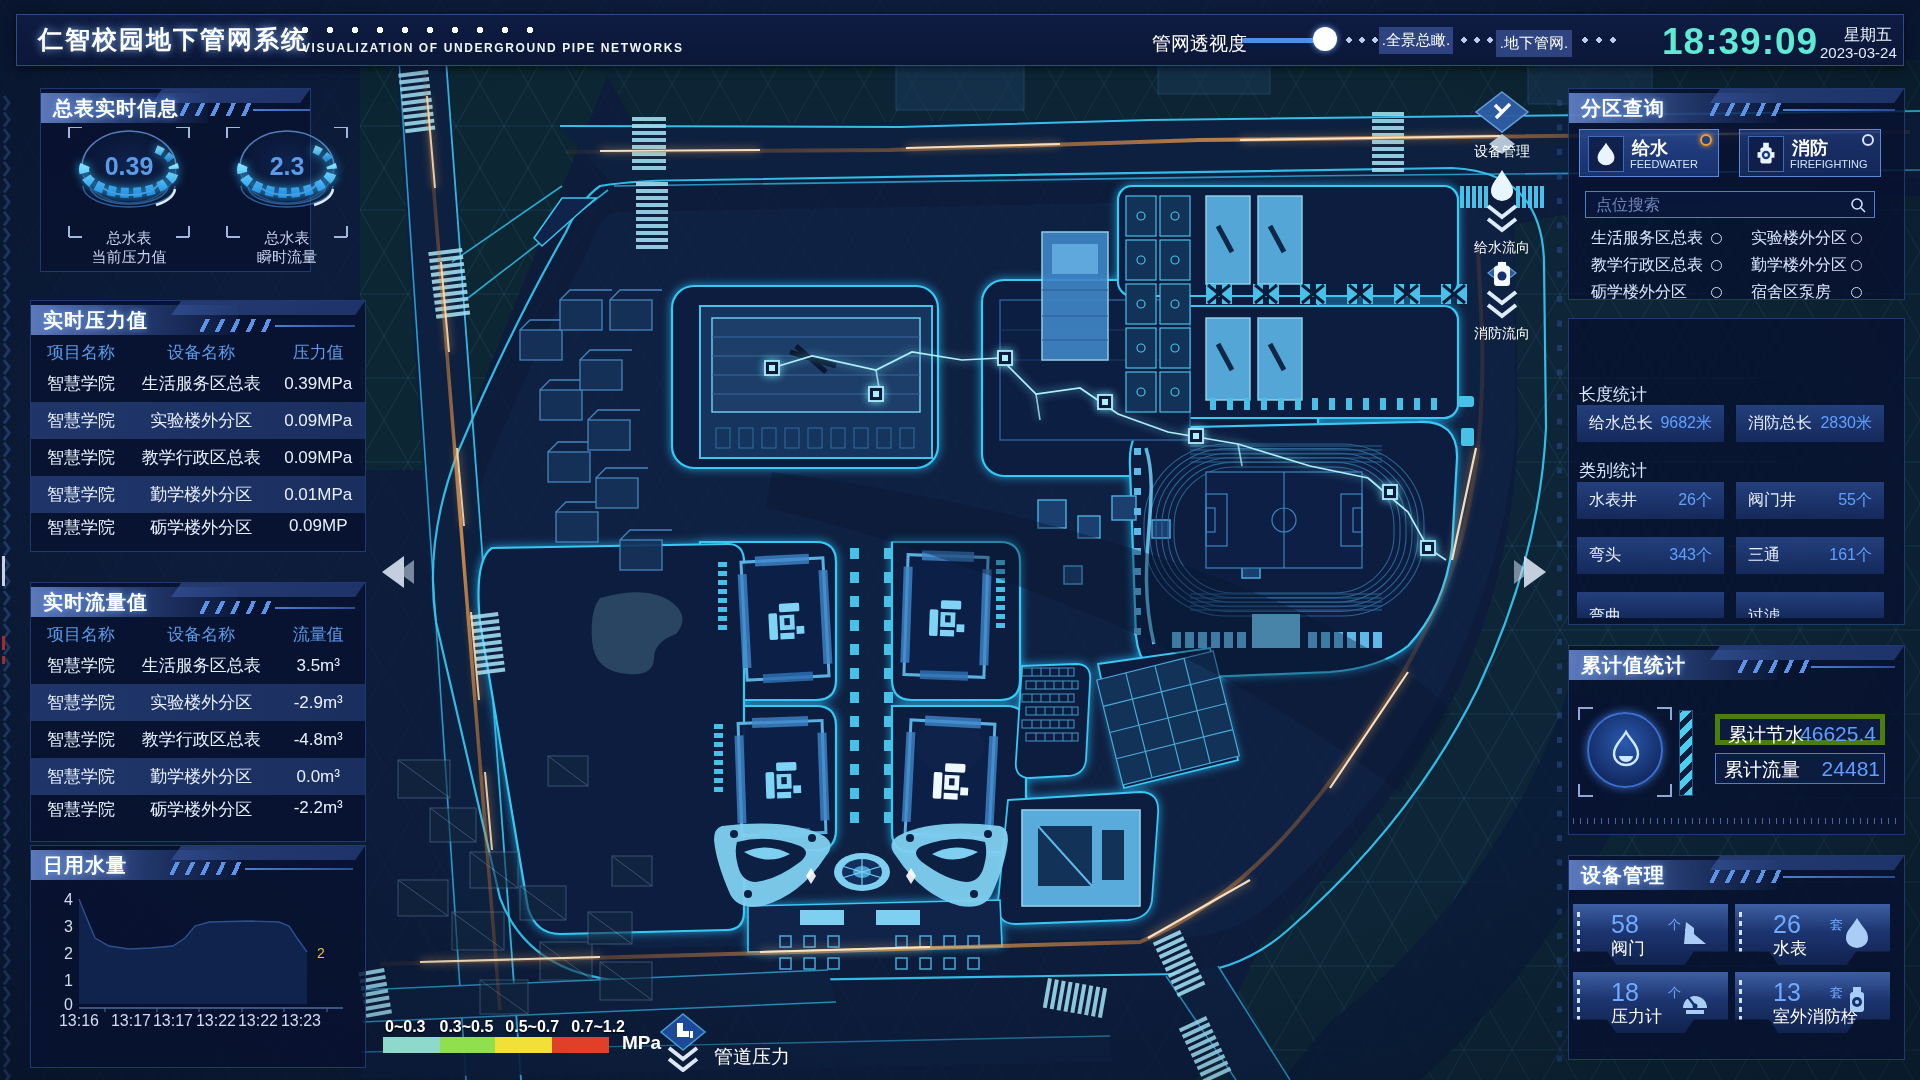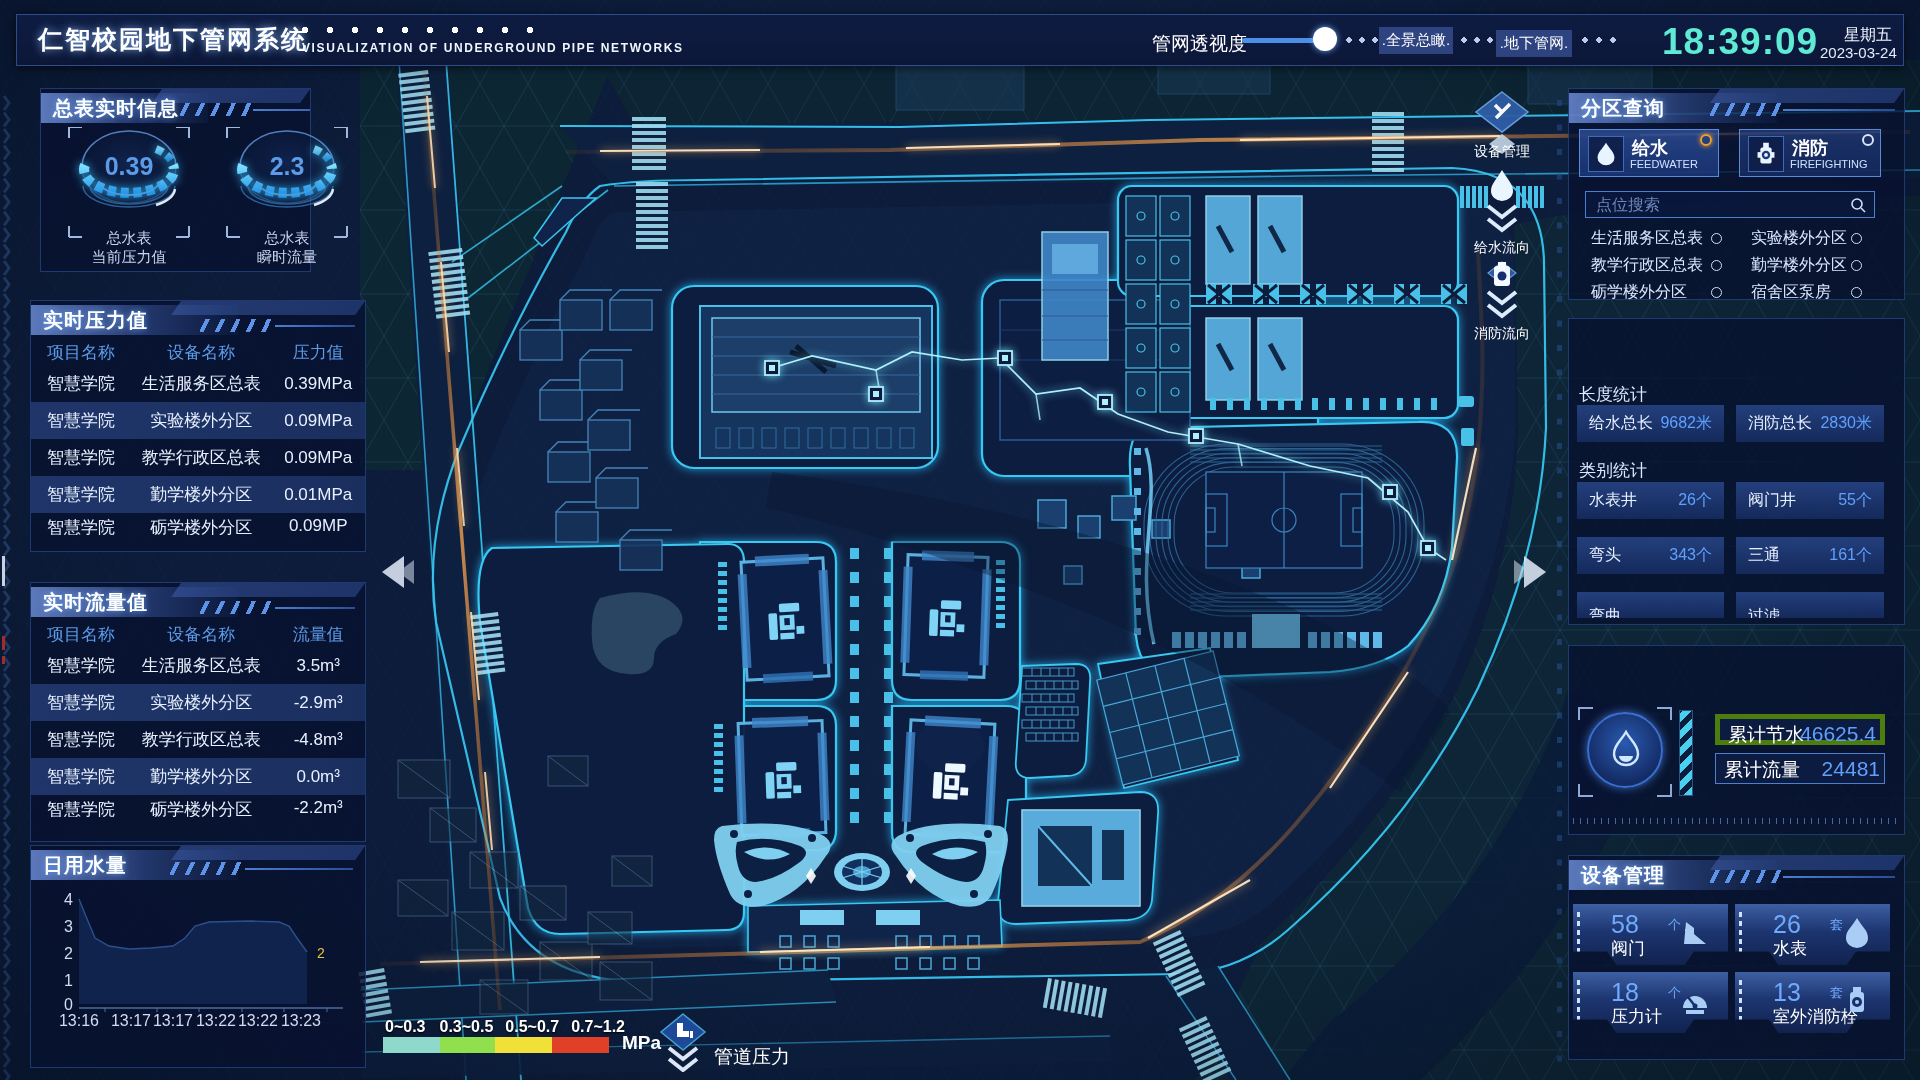--- a/index.html
+++ b/index.html
@@ -1325,20 +1325,27 @@
       </div>
     <div class="sbox" style="left:8px;top:273px;width:147px;height:26px;align-items:flex-start;overflow:hidden;">
         <b style="margin-top:14px;">弯曲</b>
       </div>
     <div class="sbox" style="left:167px;top:273px;width:148px;height:26px;align-items:flex-start;overflow:hidden;">
         <b style="margin-top:14px;">过滤</b>
       </div>
   </div>
 
   <div class="panel" style="left:1568px;top:645px;width:337px;height:190px;">
+    <div class="phdr">
+        <div class="cap"></div>
+        <div class="band"></div>
+        <div class="t">累计值统计</div>
+      <div class="slashes" style="left:168px;"></div>
+        <div class="hline" style="left:242px;width:84px;"></div>
+      </div>
 
     <div class="abs" style="left:8px;top:60px;width:96px;height:92px;">
         <svg class="abs" style="left:0;top:0;" width="96" height="92" viewBox="0 0 96 92">
           <path d="M2,14 V2 H16 M80,2 H94 V14 M94,78 V90 H80 M16,90 H2 V78" stroke="#8fa8d8" stroke-width="2" fill="none"></path>
         </svg>
       <div class="abs" style="left:10px;top:6px;width:76px;height:76px;border-radius:50%;background:radial-gradient(circle at 50% 40%,#2a5ab0,#142c66 70%);border:2px solid #3a6fd0;box-shadow:0 0 10px rgba(70,130,230,.8);"></div>
       <svg class="abs" style="left:28px;top:22px;" width="42" height="44" viewBox="0 0 42 44">
           <path d="M21 4 C26 13 33 17 33 26 a12 11 0 0 1 -24 0 C9 17 16 13 21 4 Z" fill="none" stroke="#cfe8ff" stroke-width="2.4"></path>
           <path d="M14 28 a7 6 0 0 0 14 0 Z" fill="#cfe8ff"></path>
         </svg>

